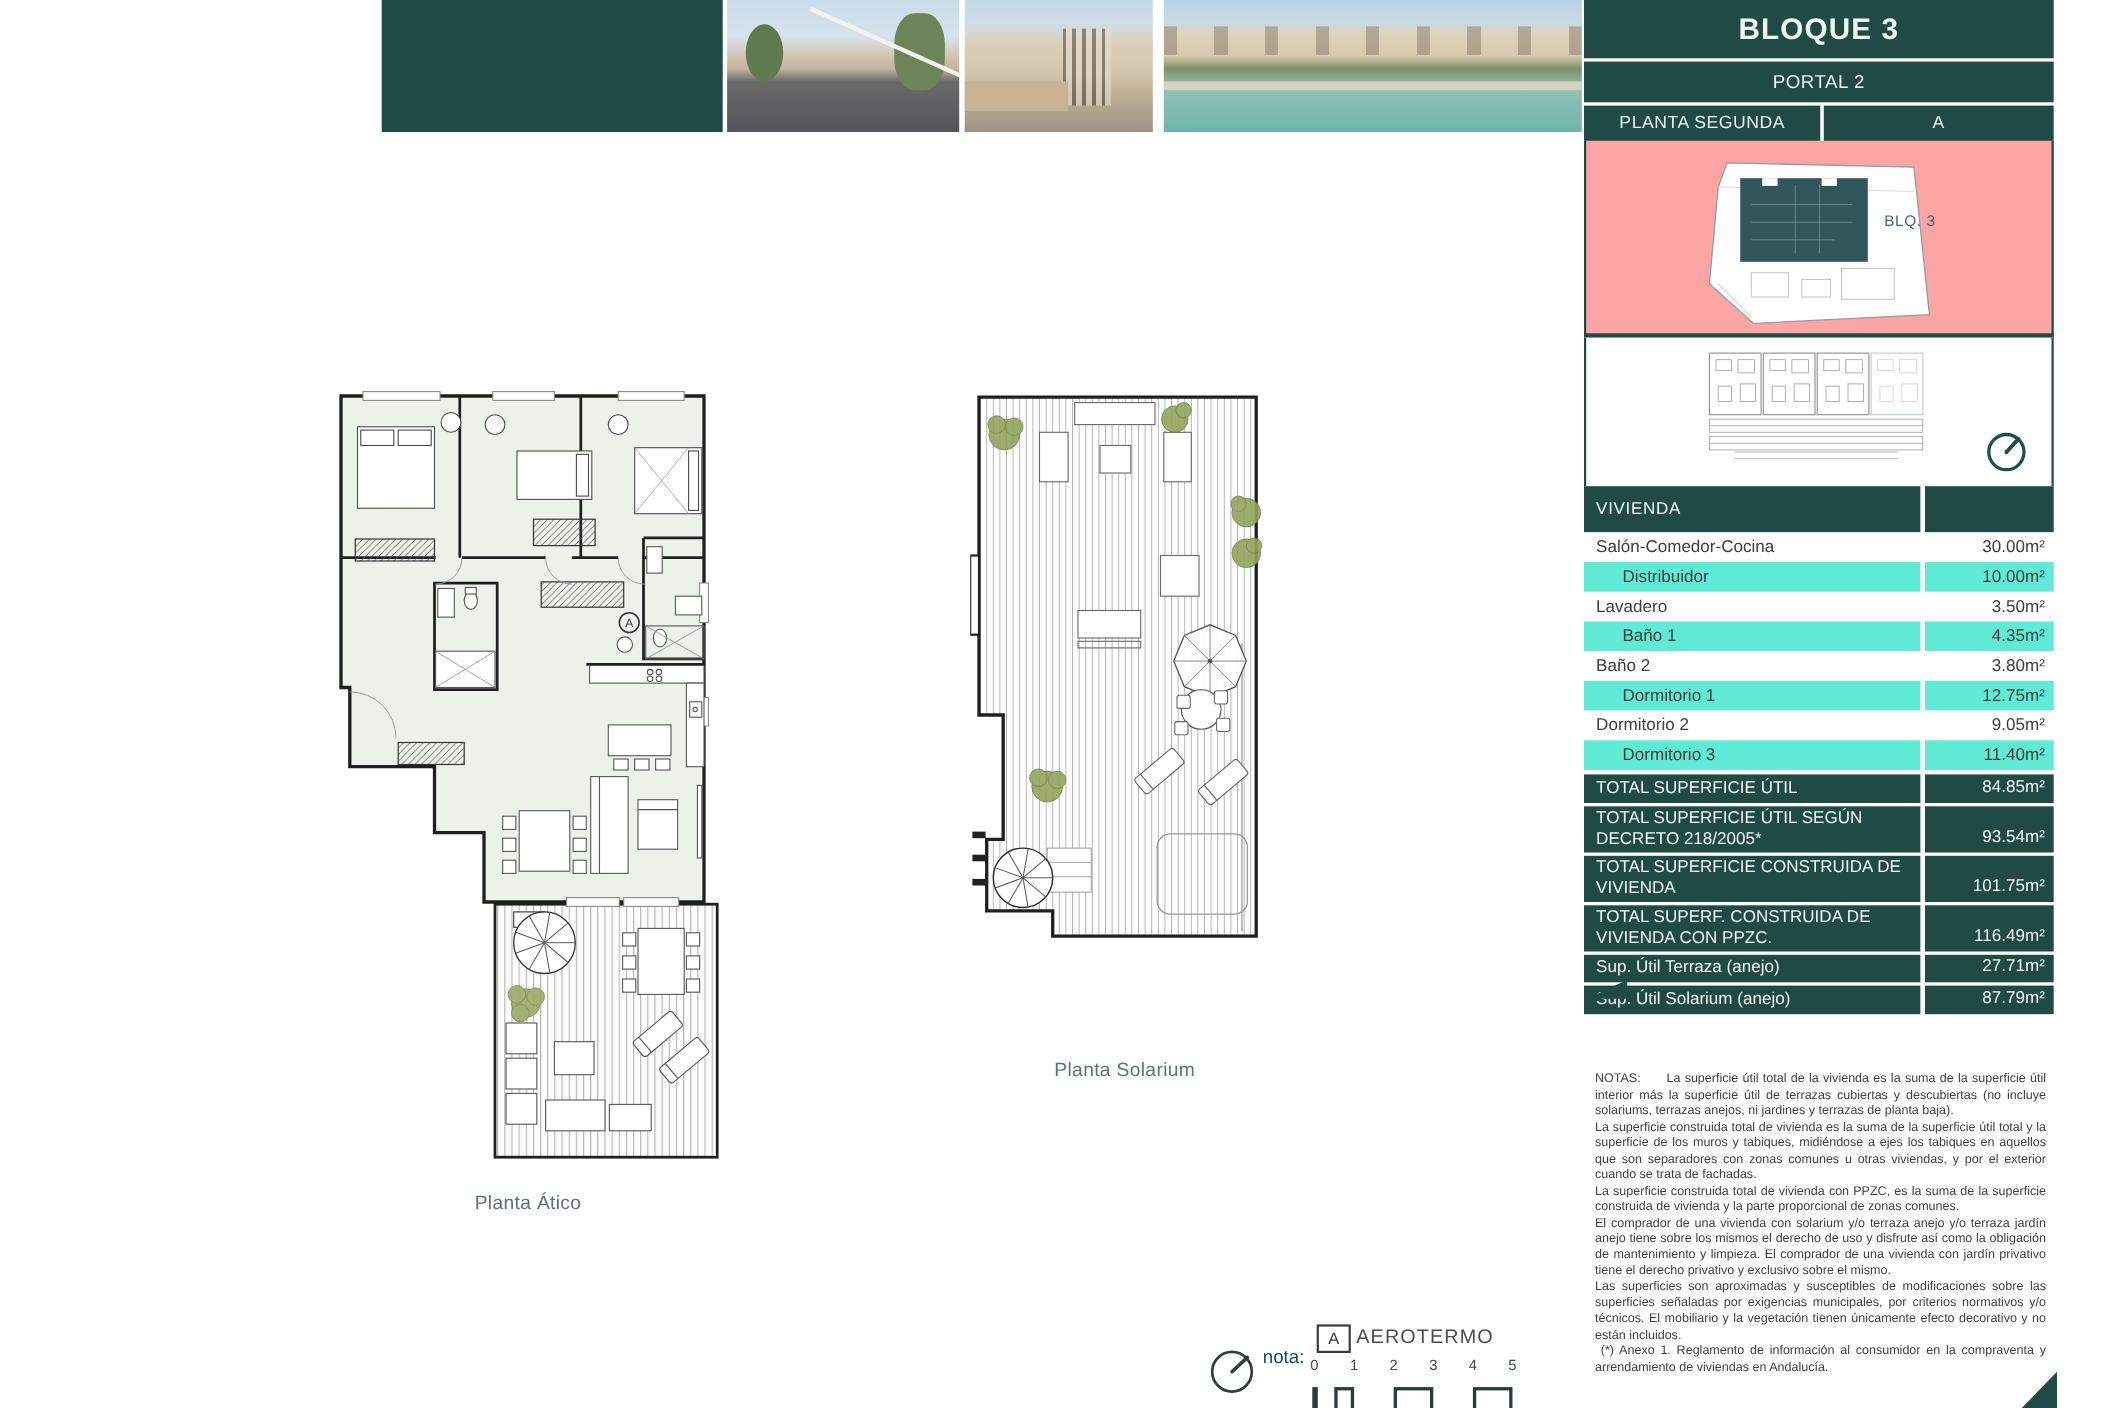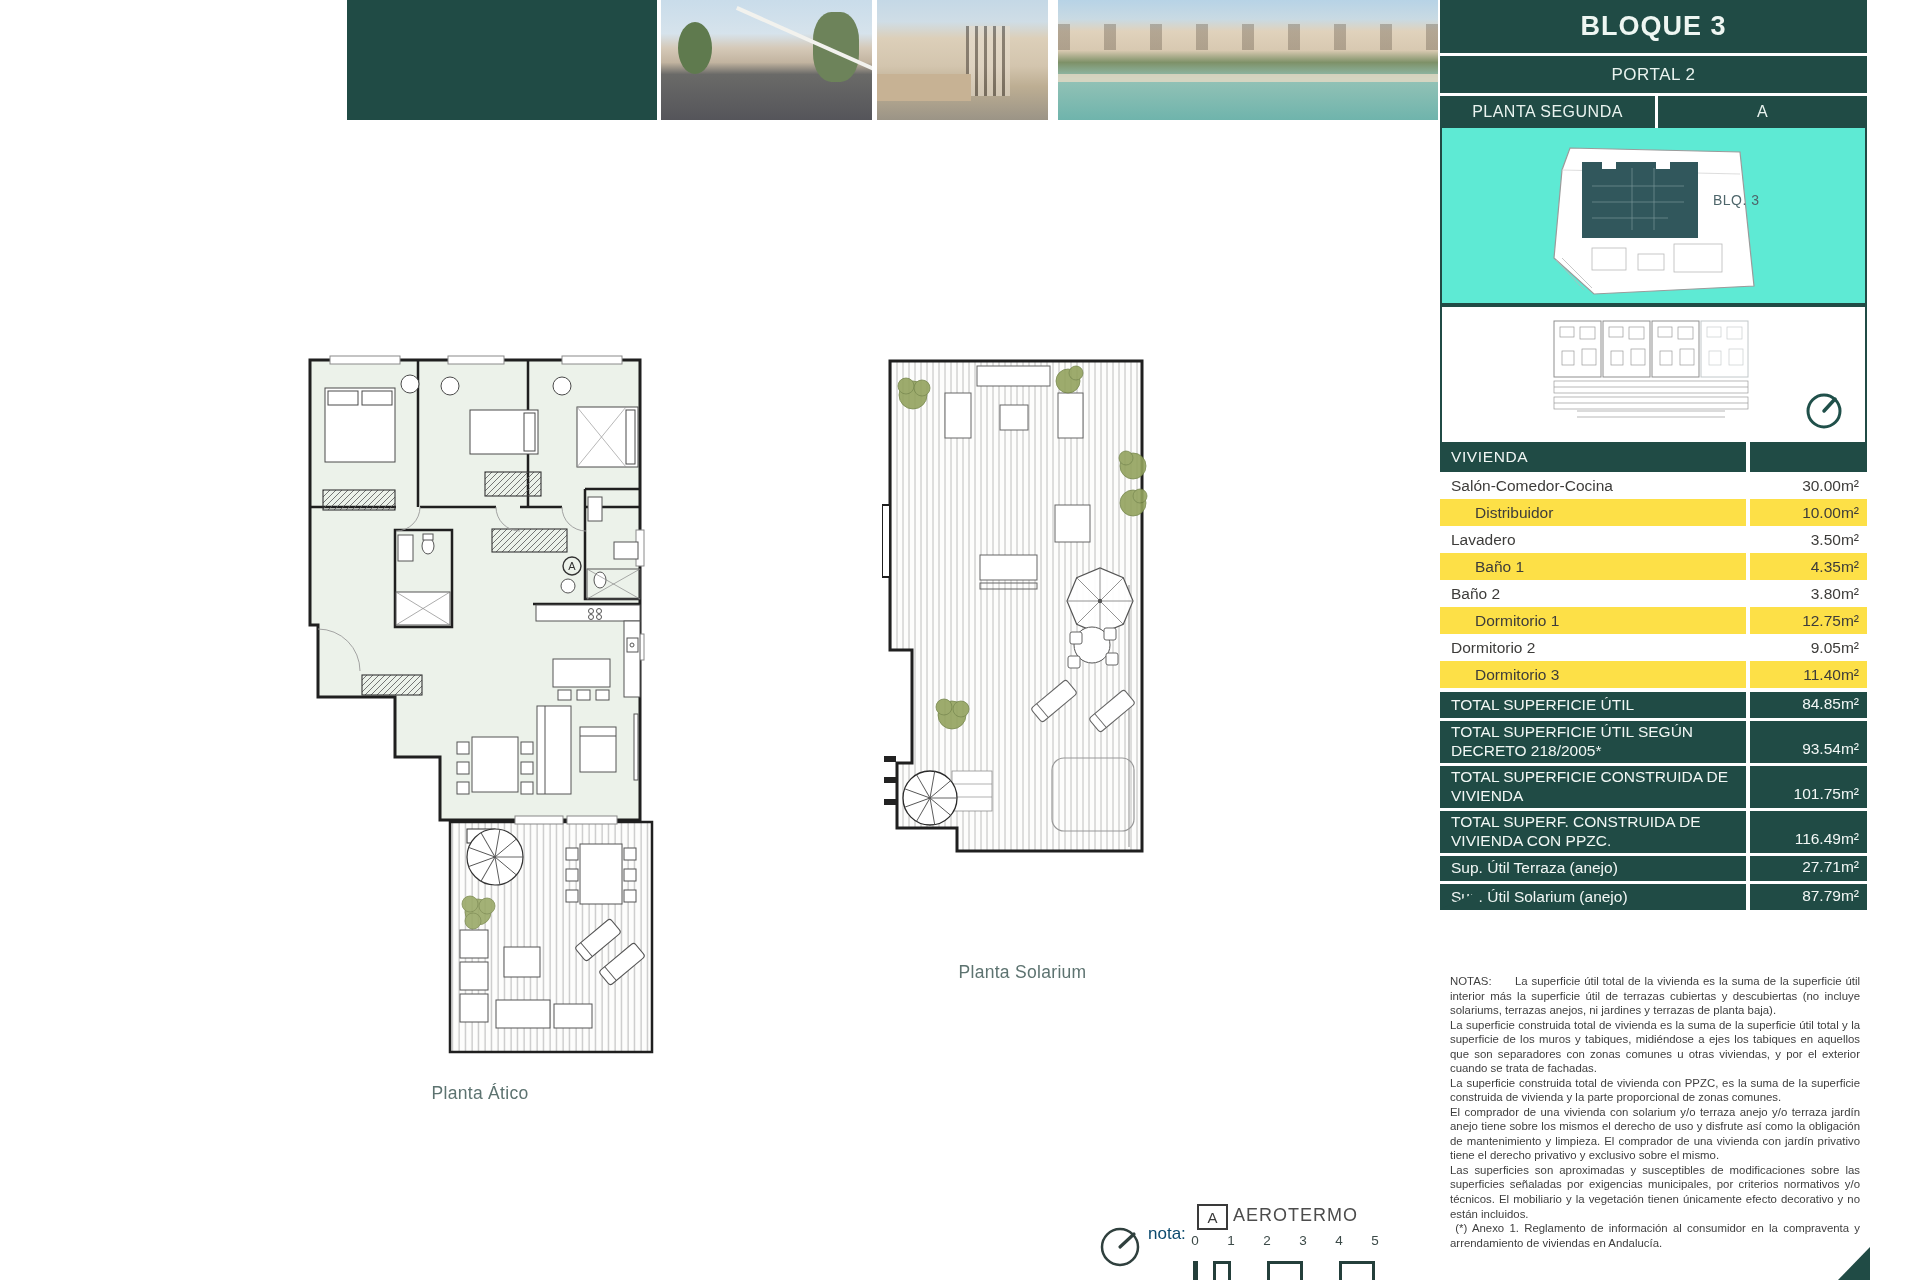--- a/index.html
+++ b/index.html
@@ -24,33 +24,33 @@
   
   .sidebar{position:absolute;left:1440px;top:0;width:427px;}
   .hdr-title{height:53px;background:#204b45;color:#eef6f2;font-size:27px;font-weight:bold;
     letter-spacing:1px;display:flex;align-items:center;justify-content:center;}
   .hdr-portal{height:37px;margin-top:3px;background:#204b45;color:#e9f3ef;font-size:17px;
     display:flex;align-items:center;justify-content:center;letter-spacing:.5px;}
   .hdr-row3{height:32px;margin-top:3px;display:grid;grid-template-columns:215px 3px 209px;}
   .hdr-row3 .cell{background:#204b45;color:#e9f3ef;font-size:16px;display:flex;align-items:center;
     justify-content:center;letter-spacing:.5px;}
   .hdr-row3 .vsep{background:#fff;}
-  .site-box{height:175px;background:#5eead4;border-left:2px solid #204b45;border-right:2px solid #204b45;
+  .site-box{height:175px;background:#fca5a5;border-left:2px solid #204b45;border-right:2px solid #204b45;
     border-bottom:4px solid #204b45;}
   .key-box{height:135px;background:#fff;border-left:2px solid #204b45;border-right:2px solid #204b45;}
   
   .trow{display:grid;grid-template-columns:306px 4px 117px;}
   .trow .sep{background:#fff;}
   .trow .lbl{display:flex;align-items:center;padding-left:11px;}
   .trow .val{display:flex;align-items:center;justify-content:flex-end;padding-right:8px;}
-  .thead{height:30px;font-size:15.5px;color:#f2f7f5;letter-spacing:.6px;}
+  .thead{height:42px;font-size:15.5px;color:#f2f7f5;letter-spacing:.6px;}
   .thead .lbl,.thead .val{background:#204b45;}
   .drow{height:27px;font-size:15.5px;color:#3d3c3a;}
   .drow.odd .lbl,.drow.odd .val{background:#fff;}
-  .drow.even .lbl,.drow.even .val{background:#fde047;padding-left:35px;}
+  .drow.even .lbl,.drow.even .val{background:#5eead4;padding-left:35px;}
   .trow-t{font-size:15.5px;color:#f2f7f5;margin-top:3px;line-height:1.2;}
   .trow-t .lbl,.trow-t .val{background:#204b45;}
   .trow-t .lbl{padding-top:2px;padding-bottom:2px;}
   .trow-t .val{align-items:flex-end;padding-bottom:4px;}
   .h26{height:26px;text-align:right;} .h42{height:42px;} .h25{height:25px;border-radius:10px;}
   .first-total{margin-top:4px;}
   .fold-tri{position:absolute;left:1443px;top:891px;width:0;height:0;
     border-left:36px solid transparent;border-bottom:17px solid #204b45;}
   .corner-tri{position:absolute;left:1838px;top:1247px;width:0;height:0;
     border-left:32px solid transparent;border-bottom:33px solid #204b45;}

